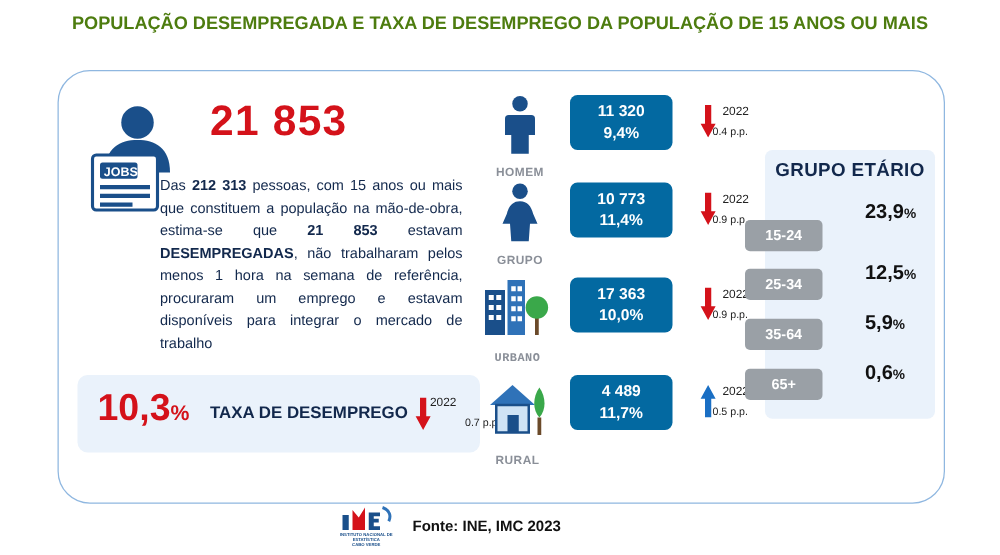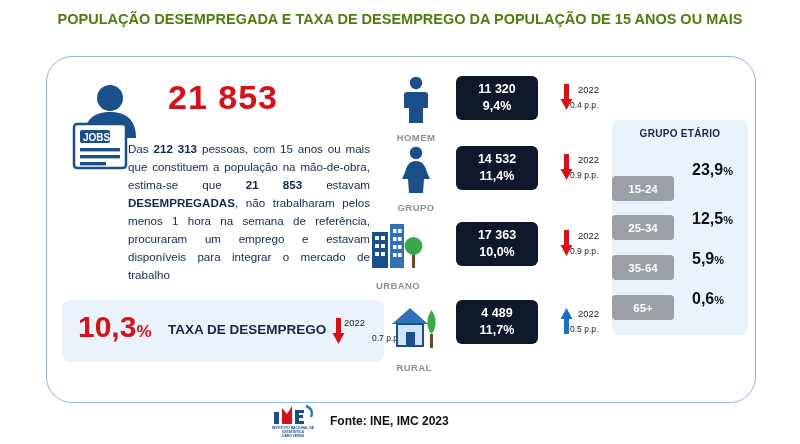--- a/index.html
+++ b/index.html
@@ -56,39 +56,39 @@
   .rate-pp{position:absolute;left:336px;top:333px;font-size:8.5px;color:#222;padding-left:36px;}
 
   
   .row-icon{position:absolute;width:56px;text-align:center;}
   .row-icon .cap{
     display:block;margin-top:4px;font-size:9.5px;color:#8a8f98;font-weight:bold;
     letter-spacing:.4px;
   }
   .val-box{
     position:absolute;width:82px;height:44px;
-    background:#0f172a;border-radius:6px;color:#fff;
+    background:#0369a1;border-radius:6px;color:#fff;
     display:flex;flex-direction:column;justify-content:center;align-items:center;
     font-weight:bold;font-size:12.5px;line-height:1.35;
   }
   .arrow-grp{position:absolute;width:60px;}
   .arrow-grp .yr{position:absolute;left:18px;top:0px;font-size:9.5px;color:#222;}
   .arrow-grp .pp{position:absolute;left:10px;top:16px;font-size:8.5px;color:#222;}
 
   
   .age-panel{
     position:absolute;left:612px;top:120px;width:136px;height:215px;
     background:#eaf2fb;border-radius:6px;
   }
   .age-title{
     position:absolute;left:612px;top:128px;width:136px;text-align:center;
-    font-size:10px;font-weight:bold;color:#12284c;letter-spacing:.3px;
+    font-size:15px;font-weight:bold;color:#12284c;letter-spacing:.3px;
   }
   .age-chip{
-    position:absolute;left:612px;width:62px;height:25px;
+    position:absolute;left:596px;width:62px;height:25px;
     background:#9aa0a6;border-radius:4px;color:#fff;
     display:flex;align-items:center;justify-content:center;
     font-size:11.5px;font-weight:bold;
   }
   .age-val{
     position:absolute;left:692px;width:62px;
     font-size:16px;font-weight:bold;color:#111;
   }
   .age-val .pc{font-size:11px;}
 
@@ -158,34 +158,34 @@
 </div>
 
 <div class="row-icon" style="left:388px;top:146px;">
   <svg width="40" height="48" viewBox="0 0 40 48">
     <circle cx="20" cy="7" r="6.2" fill="#1a4f8a"></circle>
     <path d="M20 15 c-6 0 -9 4 -10.5 10 L6 33 h6 l1 14 h14 l1 -14 h6 l-3.5 -8 C29 19 26 15 20 15 z" fill="#1a4f8a"></path>
   </svg>
   <span class="cap">GRUPO</span>
 </div>
 <div class="val-box" style="left:456px;top:146px;">
-  <span>14 532</span>
+  <span>10 773</span>
   <span>11,4%</span>
 </div>
 <div class="arrow-grp" style="left:560px;top:154px;">
   <span style="position:absolute;left:0;top:0;">
     <svg width="13" height="26" viewBox="0 0 13 26">
         <path d="M6.5 26 L0.5 15 L4 15 L4 0 L9 0 L9 15 L12.5 15 Z" fill="#d4121a"></path>
       </svg>
   </span>
   <span class="yr">2022</span>
   <span class="pp">0.9 p.p.</span>
 </div>
 
-<div class="row-icon" style="left:368px;top:222px;">
+<div class="row-icon" style="left:384px;top:222px;font-family:Liberation Mono, monospace;">
   <svg width="56" height="50" viewBox="0 0 56 50">
     <rect x="4" y="10" width="16" height="36" fill="#1a4f8a"></rect>
     <rect x="22" y="2" width="14" height="44" fill="#2f72b8"></rect>
     <rect x="7" y="14" width="4" height="4" fill="#fff"></rect>
       <rect x="13" y="14" width="4" height="4" fill="#fff"></rect>
     <rect x="7" y="22" width="4" height="4" fill="#fff"></rect>
       <rect x="13" y="22" width="4" height="4" fill="#fff"></rect>
     <rect x="7" y="30" width="4" height="4" fill="#fff"></rect>
       <rect x="13" y="30" width="4" height="4" fill="#fff"></rect>
     <rect x="25" y="7" width="3.6" height="4" fill="#fff"></rect>

